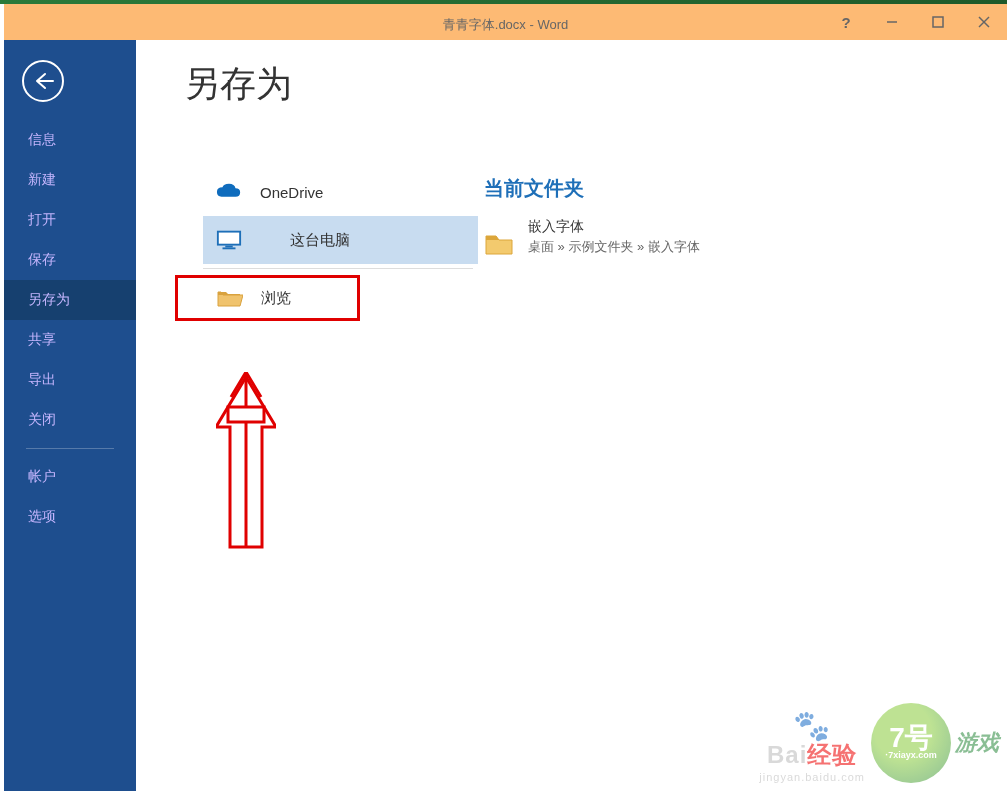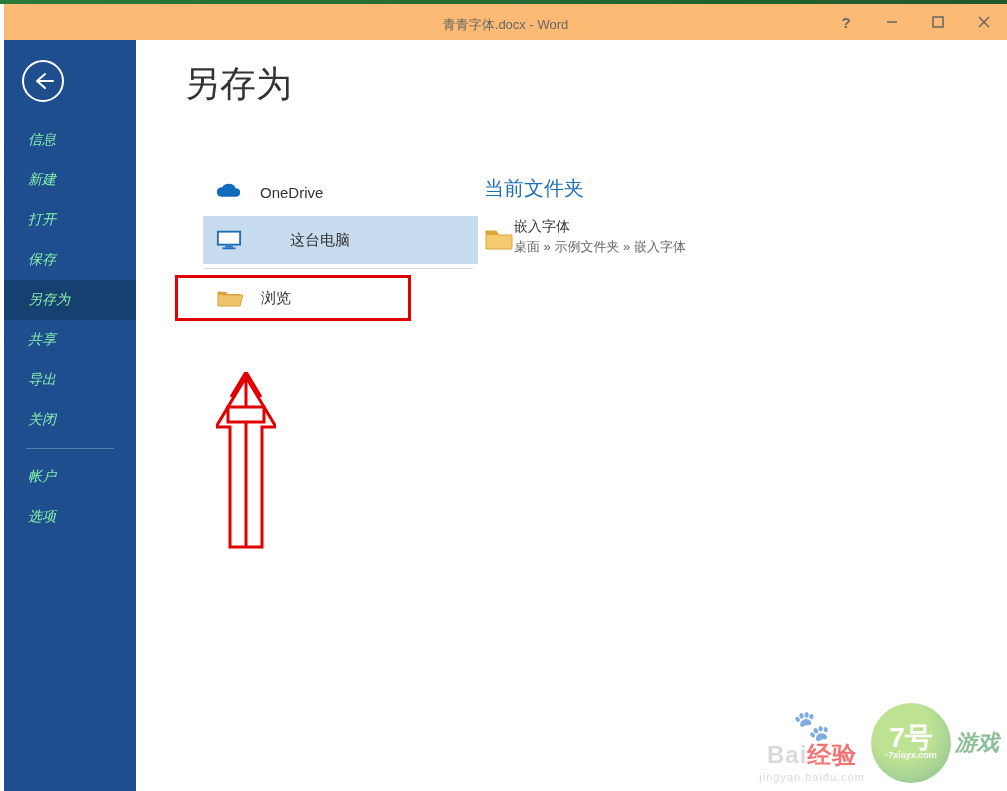--- a/index.html
+++ b/index.html
@@ -6,38 +6,38 @@
     body { width: 1007px; height: 791px; overflow: hidden; background: #fff; }
     .outer { width: 1007px; height: 791px; position: relative; }
     .window { width: 1003px; height: 787px; position: absolute; top: 4px; left: 4px; display: flex; flex-direction: column; }
     .titlebar { height: 36px; background: #fdba74; position: relative; display: flex; align-items: center; }
     .titlebar-title { position: absolute; left: 50%; transform: translateX(-50%); font-size: 13px; color: #666; top: 12px; }
     .titlebar-right { position: absolute; right: 0; top: 0; display: flex; align-items: center; height: 36px; }
     .win-btn { width: 46px; height: 28px; display: flex; align-items: center; justify-content: center; cursor: pointer; color: #666; font-size: 14px; }
     .help-btn { font-weight: bold; font-size: 15px; }
     .login-link { position: absolute; right: 16px; top: 38px; font-size: 13px; color: #444; text-decoration: underline; cursor: pointer; }
     .content { display: flex; flex: 1; min-height: 0; }
-    .sidebar { width: 132px; background: #1e4e8e; color: #86efac; display: flex; flex-direction: column; padding-top: 6px; font-style: italic; }
+    .sidebar { width: 132px; background: #1e4e8e; color: #c4b5fd; display: flex; flex-direction: column; padding-top: 6px; }
     .back-circle { width: 42px; height: 42px; border: 2px solid #fff; border-radius: 50%; margin: 14px 0 18px 18px; display: flex; align-items: center; justify-content: center; cursor: pointer; }
     .back-arrow-svg { width: 24px; height: 24px; }
     .sidebar-item { padding: 11px 24px; font-size: 14px; cursor: pointer; }
     .sidebar-item.selected { background: #16406f; }
     .sidebar-separator { height: 1px; background: rgba(255,255,255,0.25); margin: 8px 22px; }
     .main { flex: 1; background: #fff; display: flex; position: relative; }
     .page-title { position: absolute; top: 20px; left: 48px; font-size: 36px; color: #333; font-weight: 300; }
     .left-col { width: 310px; padding-top: 100px; padding-left: 67px; }
     .location-list { margin-top: 28px; }
     .loc-item { display: flex; align-items: center; width: 275px; height: 48px; padding-left: 13px; cursor: pointer; gap: 18px; font-size: 15px; color: #333; position: relative; }
     .loc-item.selected { background: #c8dcf0; gap: 48px; }
     .loc-icon { width: 26px; height: 22px; display: flex; align-items: center; justify-content: center; }
-    .browse-item { border: 3px solid #e00000; margin-top: 6px; width: 236px; height: 46px; margin-left: -28px; padding-left: 40px; }
+    .browse-item { border: 3px solid #e00000; margin-top: 6px; width: 185px; height: 46px; margin-left: -28px; padding-left: 40px; }
     .browse-item .loc-icon { margin-left: -1px; }
     .right-col { flex: 1; padding-top: 135px; padding-left: 38px; }
-    .section-title { font-size: 20px; color: #1e6fb8; margin-bottom: 16px; }
-    .folder-entry { display: flex; align-items: center; cursor: pointer; }
+    .section-title { font-size: 20px; color: #1e6fb8; margin-bottom: 16px; font-weight: bold; }
+    .folder-entry { display: flex; gap: 14px; align-items: flex-end; cursor: pointer; }
     .folder-entry .folder-icon { width: 30px; height: 24px; margin-top: 4px; }
     .folder-text { display: flex; flex-direction: column; gap: 2px; }
     .folder-name { font-size: 14px; color: #333; }
     .folder-path { font-size: 13px; color: #666; }
     .red-arrow { position: absolute; left: 80px; top: 332px; pointer-events: none; }
     .watermark { position: absolute; right: 8px; bottom: 8px; opacity: 0.55; display: flex; align-items: flex-end; gap: 6px; pointer-events: none; }
     .wm-baidu { display: flex; flex-direction: column; align-items: center; color: #bbb; font-size: 12px; }
     .wm-baidu-paw { font-size: 30px; line-height: 26px; }
     .wm-baidu-txt { font-size: 24px; font-weight: bold; letter-spacing: 1px; }
     .wm-baidu-sub { font-size: 11px; letter-spacing: 1px; }

